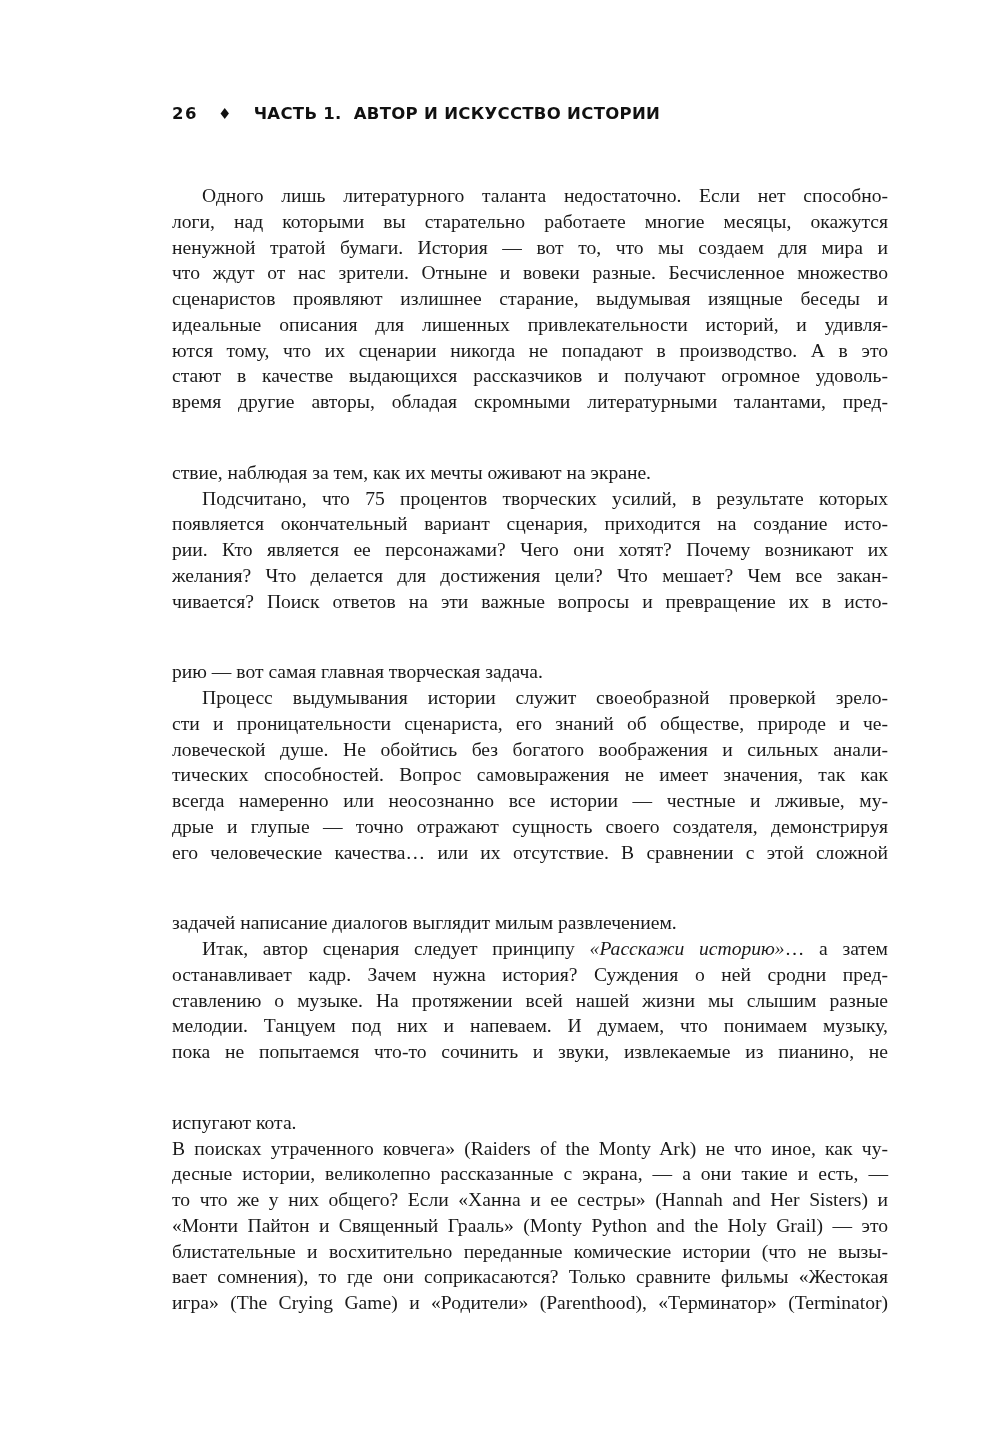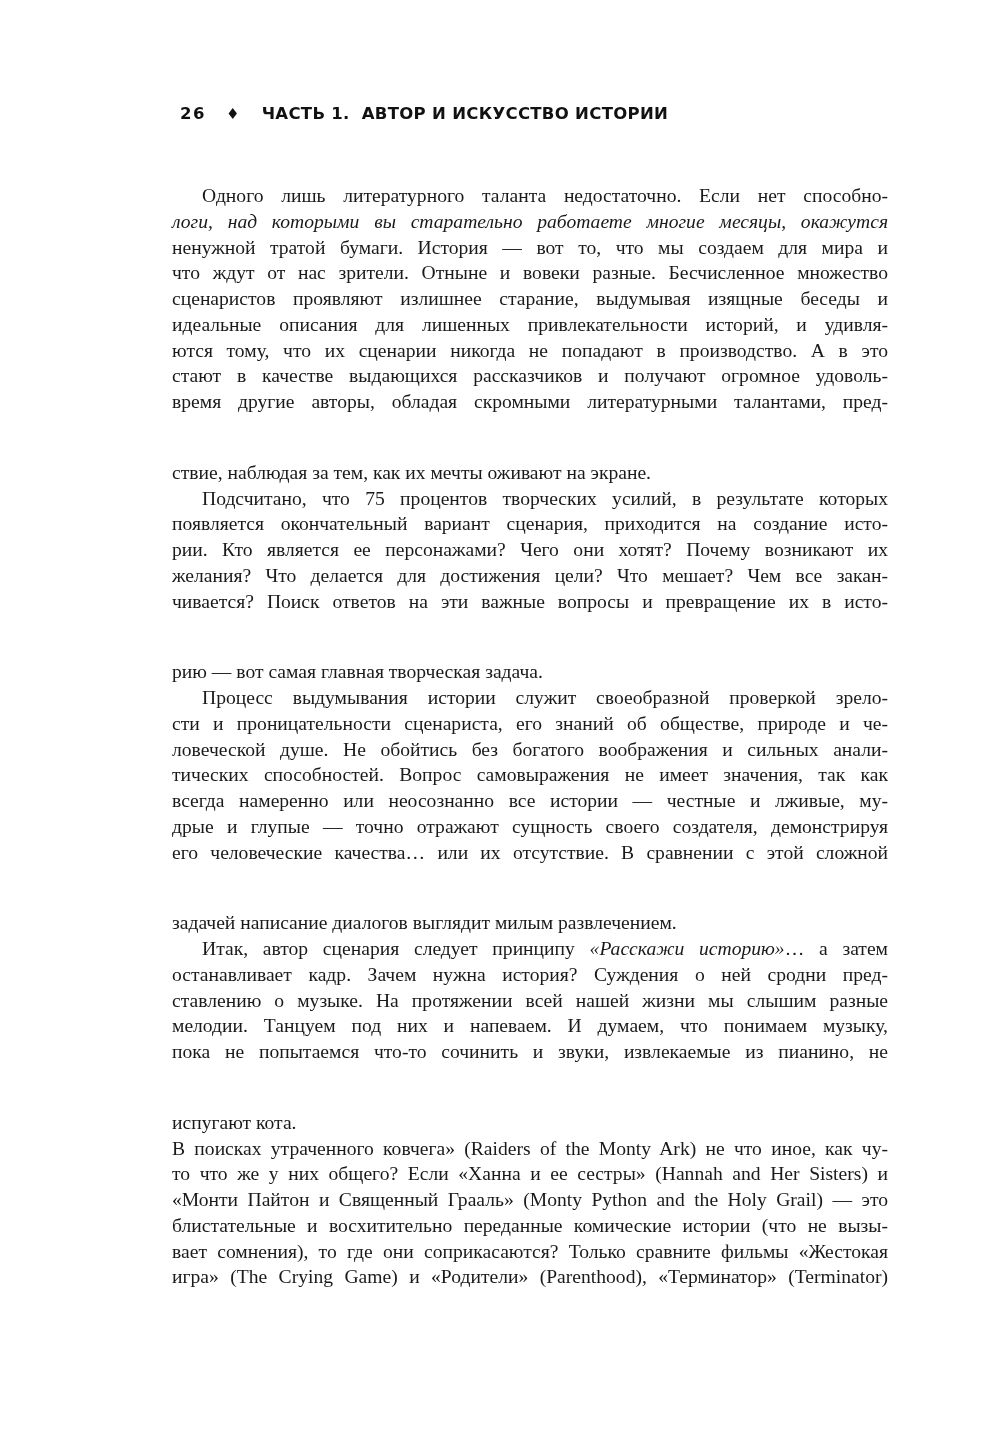--- a/index.html
+++ b/index.html
@@ -1,18 +1,18 @@
 <!DOCTYPE html>
 <html><head>
 <meta charset="utf-8">
 <style>
   html, body { margin: 0; padding: 0; background: #ffffff; }
   body { width: 1000px; height: 1441px; position: relative; overflow: hidden; }
   .header {
-    position: absolute; left: 180px; top: 104px;
+    position: absolute; left: 172px; top: 104px;
     font-family: "DejaVu Sans", sans-serif; font-weight: bold;
     font-size: 16.5px; color: #111; letter-spacing: 0.3px;
     display: flex; align-items: center; white-space: nowrap;
   }
   .header .pnum { letter-spacing: 1.5px; }
   .header .diamond { margin: 0 22px 0 20px; font-size: 15px; }
   .body-text {
     position: absolute; left: 172px; top: 183px; width: 716px;
     font-family: "Liberation Serif", "DejaVu Serif", serif;
     font-size: 19.6px; color: #1a1a1a;
@@ -32,21 +32,21 @@
 <div class="header">
   <span class="pnum">26</span>
   <span class="diamond">♦</span>
   <span style="white-space:pre">ЧАСТЬ 1.  АВТОР И ИСКУССТВО ИСТОРИИ</span>
 </div>
 
 <div class="body-text">
 
   <div>
     <div class="line indent" style="white-space: nowrap;">Одного лишь литературного таланта недостаточно. Если нет способно-</div>
-    <div class="line" style="white-space: nowrap; font-style: italic;">логи, над которыми вы старательно работаете многие месяцы, окажутся</div>
+    <div class="line" style="white-space: nowrap;">логи, над которыми вы старательно работаете многие месяцы, окажутся</div>
     <div class="line" style="white-space: nowrap;">ненужной тратой бумаги. История — вот то, что мы создаем для мира и</div>
     <div class="line" style="white-space: nowrap;">что ждут от нас зрители. Отныне и вовеки разные. Бесчисленное множество</div>
     <div class="line" style="white-space: nowrap;">сценаристов проявляют излишнее старание, выдумывая изящные беседы и</div>
     <div class="line" style="white-space: nowrap;">идеальные описания для лишенных привлекательности историй, и удивля-</div>
     <div class="line" style="white-space: nowrap;">ются тому, что их сценарии никогда не попадают в производство. А в это</div>
     <div class="line" style="white-space: nowrap;">стают в качестве выдающихся рассказчиков и получают огромное удоволь-</div>
     <div class="line" style="white-space: nowrap;">время другие авторы, обладая скромными литературными талантами, пред-</div>
     <div class="line last" style="white-space: nowrap;">ствие, наблюдая за тем, как их мечты оживают на экране.</div>
   </div>
 
@@ -74,19 +74,20 @@
     <div class="line indent" style="white-space: nowrap;"><span>Итак, автор сценария следует принципу </span><em>«Расскажи историю»</em><span>… а затем</span></div>
     <div class="line" style="white-space: nowrap;">останавливает кадр. Зачем нужна история? Суждения о ней сродни пред-</div>
     <div class="line" style="white-space: nowrap;">ставлению о музыке. На протяжении всей нашей жизни мы слышим разные</div>
     <div class="line" style="white-space: nowrap;">мелодии. Танцуем под них и напеваем. И думаем, что понимаем музыку,</div>
     <div class="line" style="white-space: nowrap;">пока не попытаемся что-то сочинить и звуки, извлекаемые из пианино, не</div>
     <div class="line last" style="white-space: nowrap;">испугают кота.</div>
   </div>
 
   <div>
     <div class="line" style="white-space: nowrap;">В поисках утраченного ковчега» (Raiders of the Monty Ark) не что иное, как чу-</div>
+    <div class="line" style="white-space: nowrap;">десные истории, великолепно рассказанные с экрана, — а они такие и есть, —</div>
     <div class="line" style="white-space: nowrap;">то что же у них общего? Если «Ханна и ее сестры» (Hannah and Her Sisters) и</div>
     <div class="line" style="white-space: nowrap;">«Монти Пайтон и Священный Грааль» (Monty Python and the Holy Grail) — это</div>
     <div class="line" style="white-space: nowrap;">блистательные и восхитительно переданные комические истории (что не вызы-</div>
     <div class="line" style="white-space: nowrap;">вает сомнения), то где они соприкасаются? Только сравните фильмы «Жестокая</div>
     <div class="line" style="white-space: nowrap;">игра» (The Crying Game) и «Родители» (Parenthood), «Терминатор» (Terminator)</div>
   </div>
 </div>
 
 </body></html>

